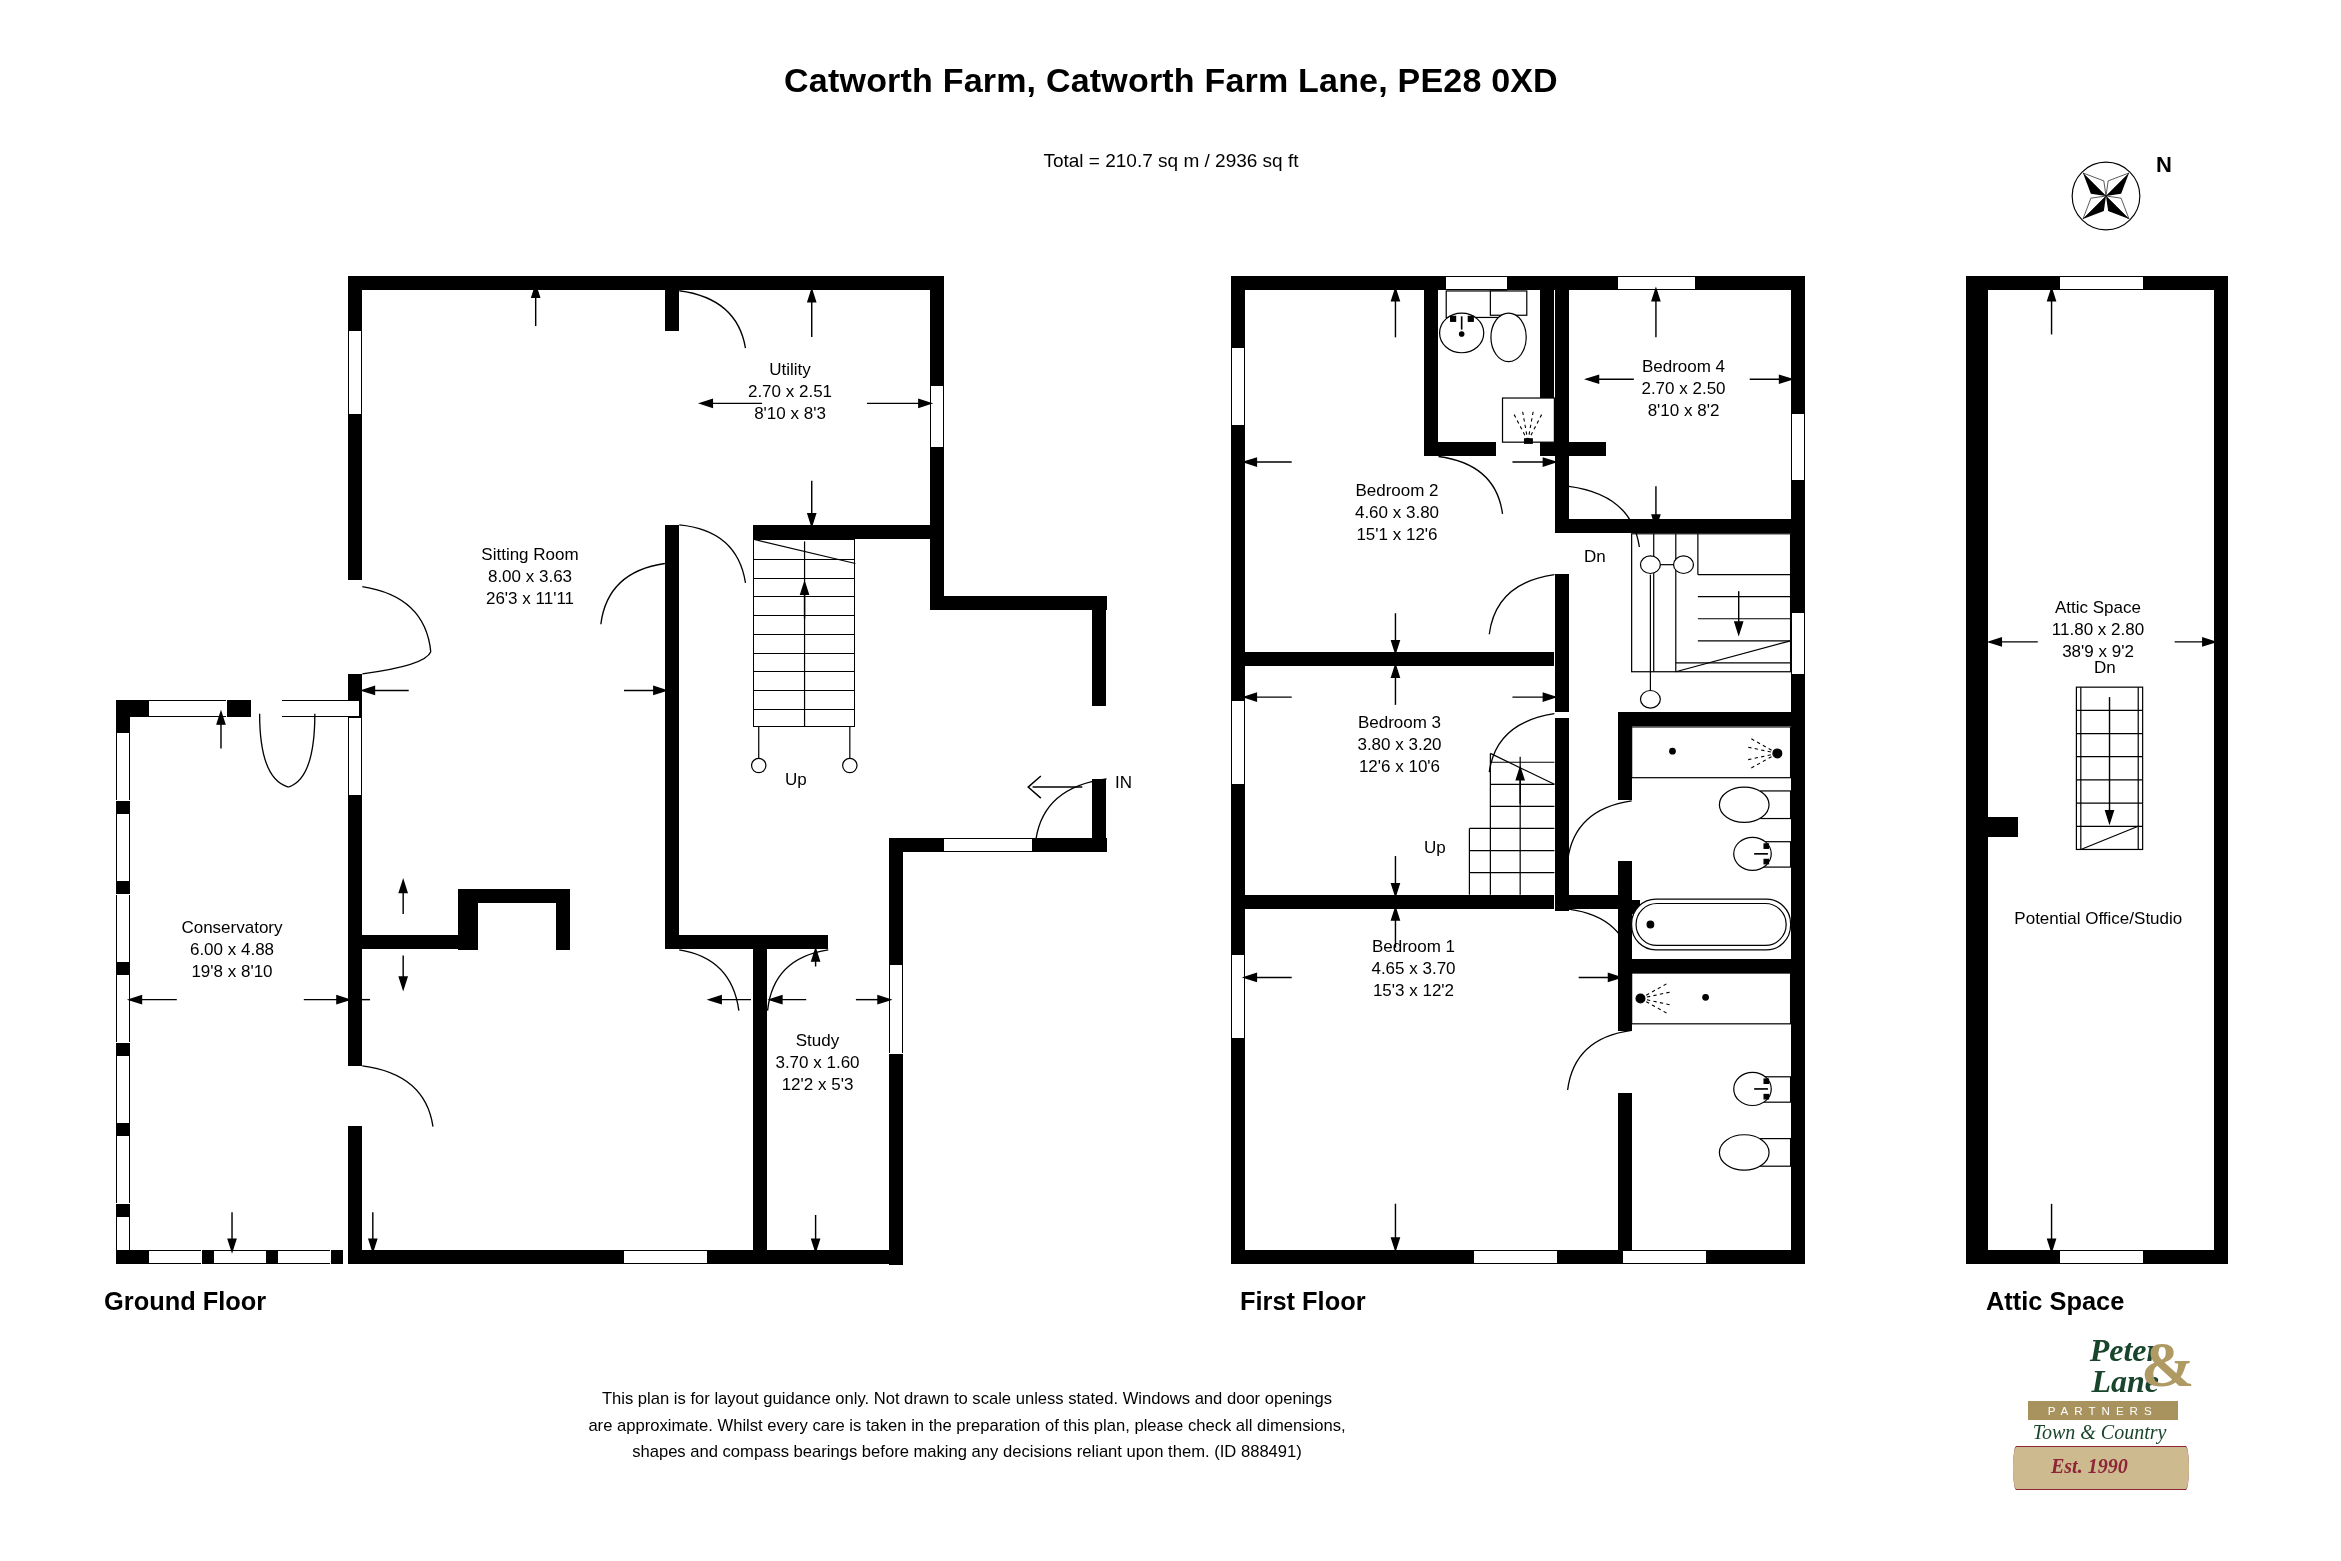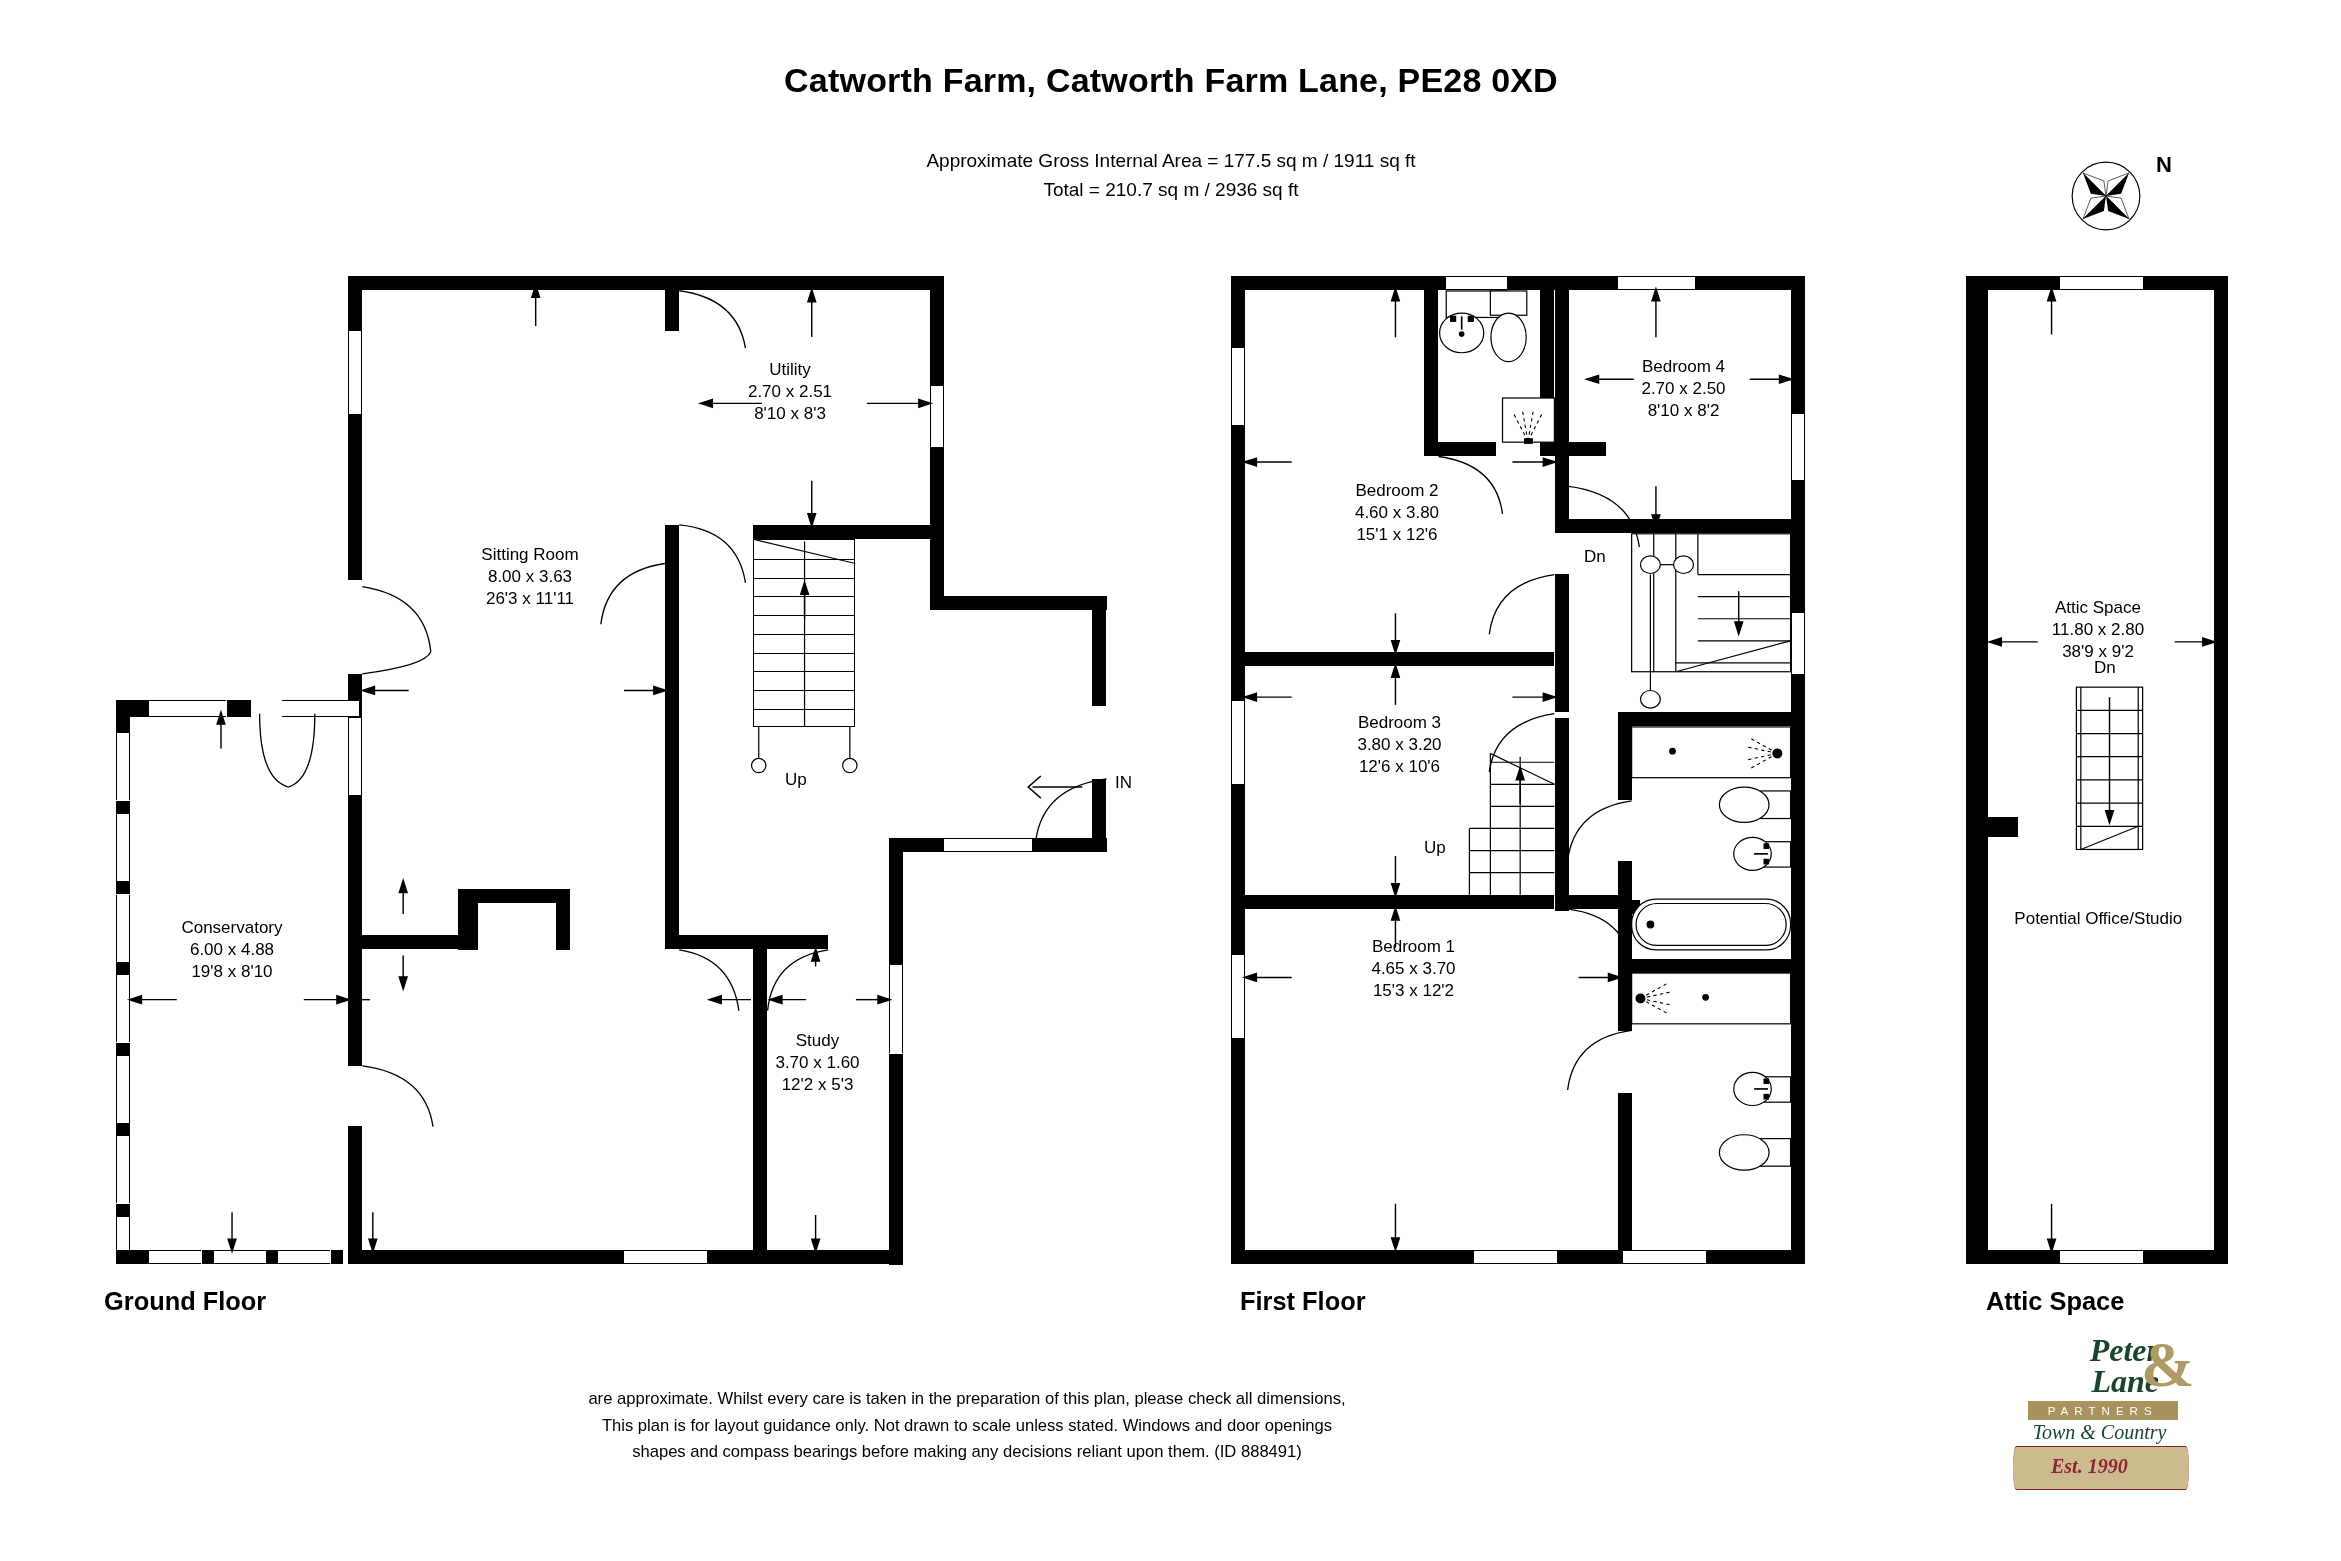--- a/index.html
+++ b/index.html
@@ -76,21 +76,20 @@
   .stair{position:absolute;box-sizing:border-box;border:1.1px solid #000;}
   .stair .tread{position:absolute;left:0;right:0;border-top:1.1px solid #000;}
   .dirtxt{position:absolute;font-size:17px;}
   svg.ov{position:absolute;left:0;top:0;overflow:visible;}
 </style>
 </head>
 <body>
 
 <div id="title">Catworth Farm, Catworth Farm Lane, PE28 0XD</div>
 <div id="areas">
-  <div>Approximate Gross Internal Area = 177.5 sq m / 1911 sq ft</div>
   <div>Total = 210.7 sq m / 2936 sq ft</div>
 </div>
 
 <div id="compass">
   <svg width="72" height="72" viewBox="0 0 100 100">
     <circle cx="50" cy="50" r="47" fill="#fff" stroke="#000" stroke-width="1.6"></circle>
     <polygon points="50,50 18,18 29,47" fill="#000"></polygon>
     <polygon points="50,50 18,18 47,29" fill="#fff" stroke="#000" stroke-width="0.9"></polygon>
     <polygon points="50,50 82,18 71,47" fill="#000"></polygon>
     <polygon points="50,50 82,18 53,29" fill="#fff" stroke="#000" stroke-width="0.9"></polygon>
@@ -578,22 +577,22 @@
   </div>
   <div class="dirtxt" style="left:128px;top:393px;">Dn</div>
   <div class="rlabel" style="left:19.3px;top:643px;width:226px;">Potential Office/Studio</div>
 </div>
 
 <div class="floor-caption" id="cap-ground">Ground Floor</div>
 <div class="floor-caption" id="cap-first">First Floor</div>
 <div class="floor-caption" id="cap-attic">Attic Space</div>
 
 <div id="disclaimer">
+  <div>This plan is for layout guidance only. Not drawn to scale unless stated. Windows and door openings</div>
   <div>are approximate. Whilst every care is taken in the preparation of this plan, please check all dimensions,</div>
-  <div>This plan is for layout guidance only. Not drawn to scale unless stated. Windows and door openings</div>
   <div>shapes and compass bearings before making any decisions reliant upon them. (ID 888491)</div>
 </div>
 
 <div id="logo">
   <div class="logo-peterlane">
     <div>Peter</div>
     <div>Lane</div>
   </div>
   <div class="logo-amp">&amp;</div>
   <div class="logo-partners">PARTNERS</div>

